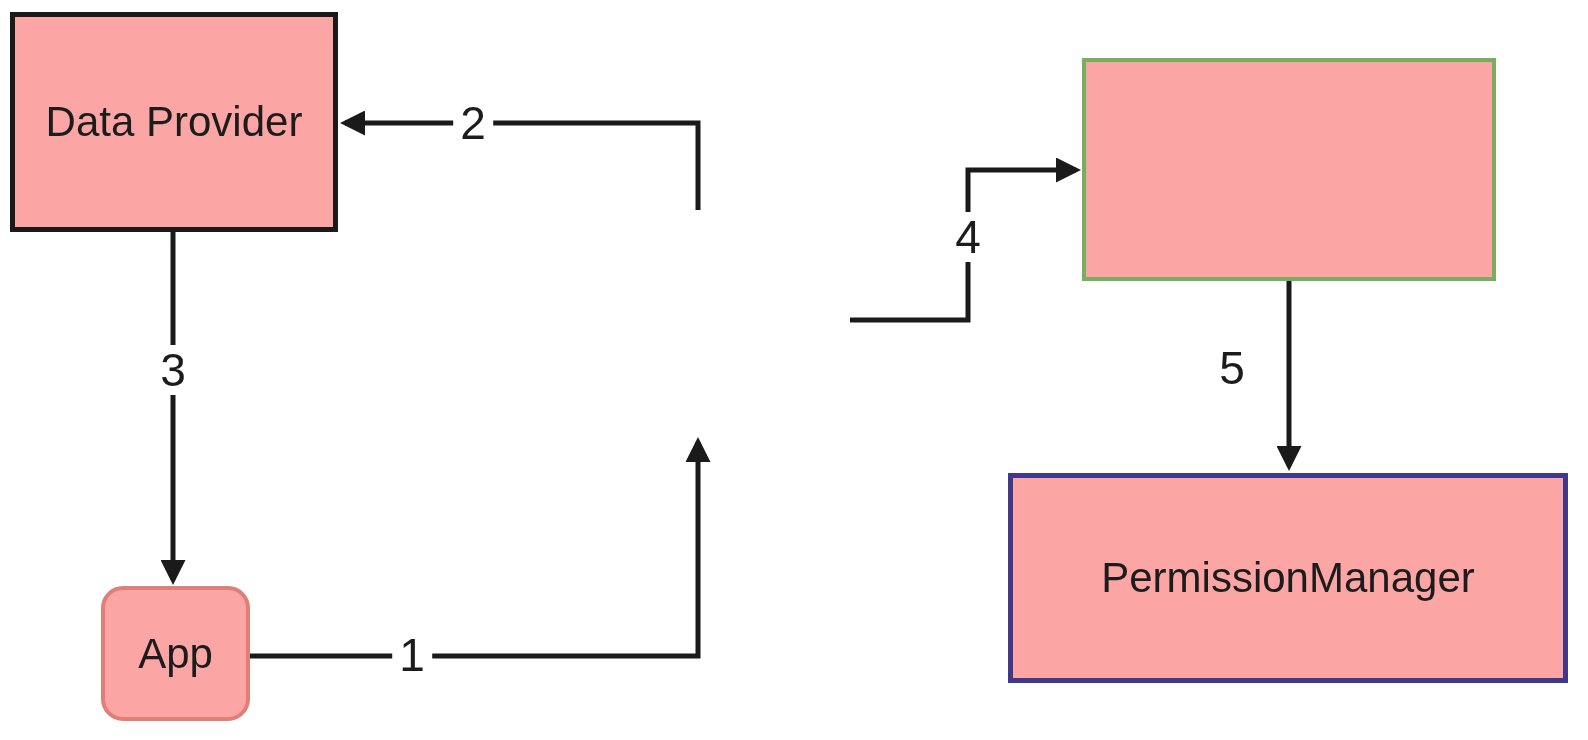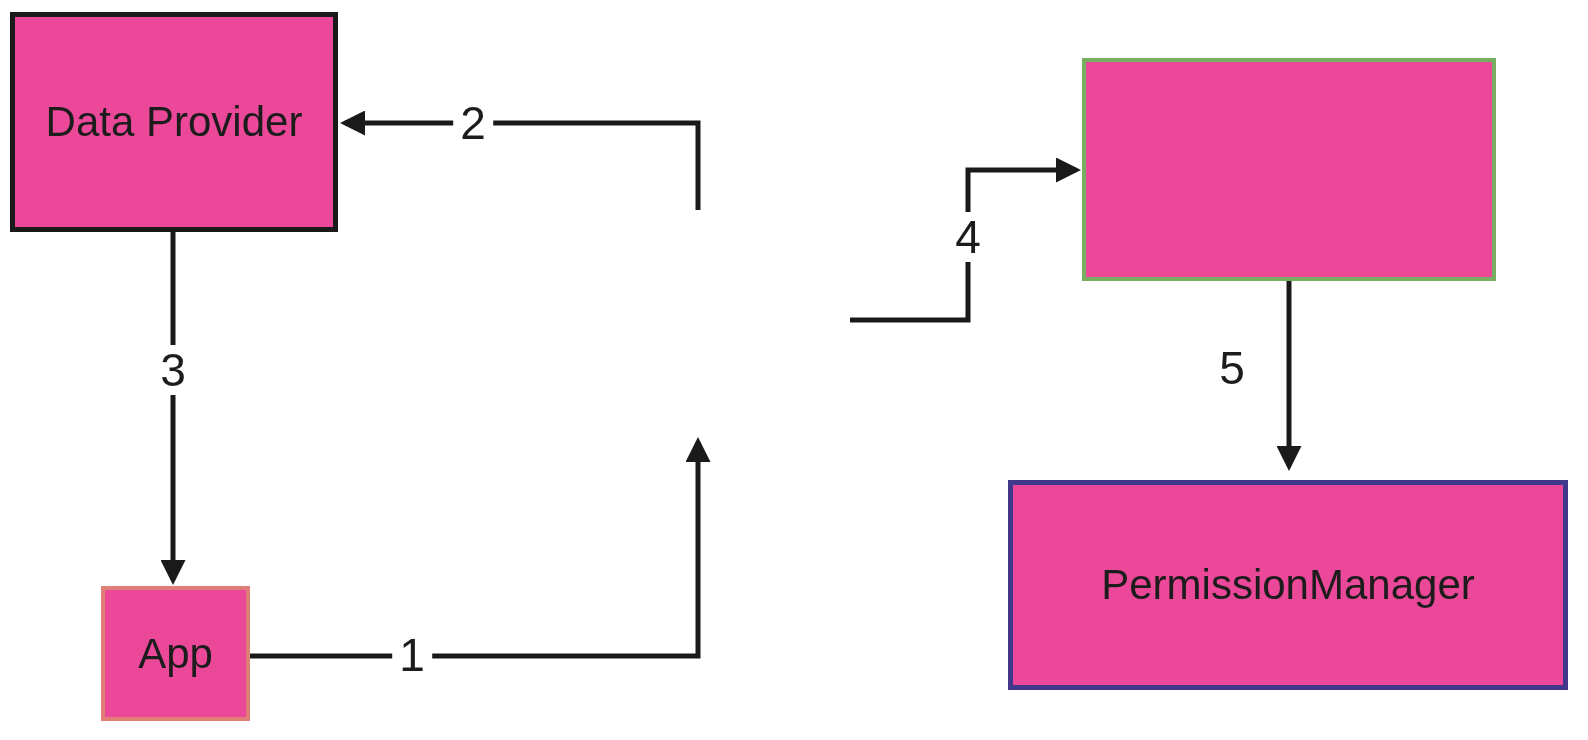--- a/index.html
+++ b/index.html
@@ -12,21 +12,21 @@
     width: 1588px;
     height: 740px;
     background: #ffffff;
     font-family: "Liberation Sans", "DejaVu Sans", sans-serif;
     color: #1c1c1c;
     overflow: hidden;
   }
   .box {
     position: absolute;
     box-sizing: border-box;
-    background: #ec4899;
+    background: #fca5a5;
   }
   .box-label {
     font-size: 42px;
     line-height: 48px;
     color: #1c1c1c;
     white-space: nowrap;
   }
   .center-label {
     display: flex;
     align-items: center;
@@ -112,25 +112,25 @@
 <div id="stage">
 
   <div class="box box-data-provider center-label" style="border-color: rgb(26, 26, 26);">
     <span class="box-label">Data Provider</span>
   </div>
 
 
   <div class="box box-system-ui" style="border-color: rgb(119, 174, 96);">
   </div>
 
-  <div class="box box-permission-manager center-label" style="border-color: rgb(65, 56, 140); margin-top: 7px;">
+  <div class="box box-permission-manager center-label" style="border-color: rgb(65, 56, 140);">
     <span class="box-label">PermissionManager</span>
   </div>
 
-  <div class="box box-app center-label" style="border-color: rgb(224, 126, 120);">
+  <div class="box box-app center-label" style="border-color: rgb(224, 126, 120); border-radius: 22px;">
     <span class="box-label">App</span>
   </div>
 
   <svg id="arrow-layer" viewBox="0 0 1588 740" xmlns="http://www.w3.org/2000/svg">
     <defs>
       <marker id="ah" viewBox="0 0 10 10" refX="8" refY="5" markerWidth="5" markerHeight="5" orient="auto-start-reverse">
         <path class="arrowhead-shape" d="M 0 0 L 10 5 L 0 10 z"></path>
       </marker>
     </defs>
     <g>

